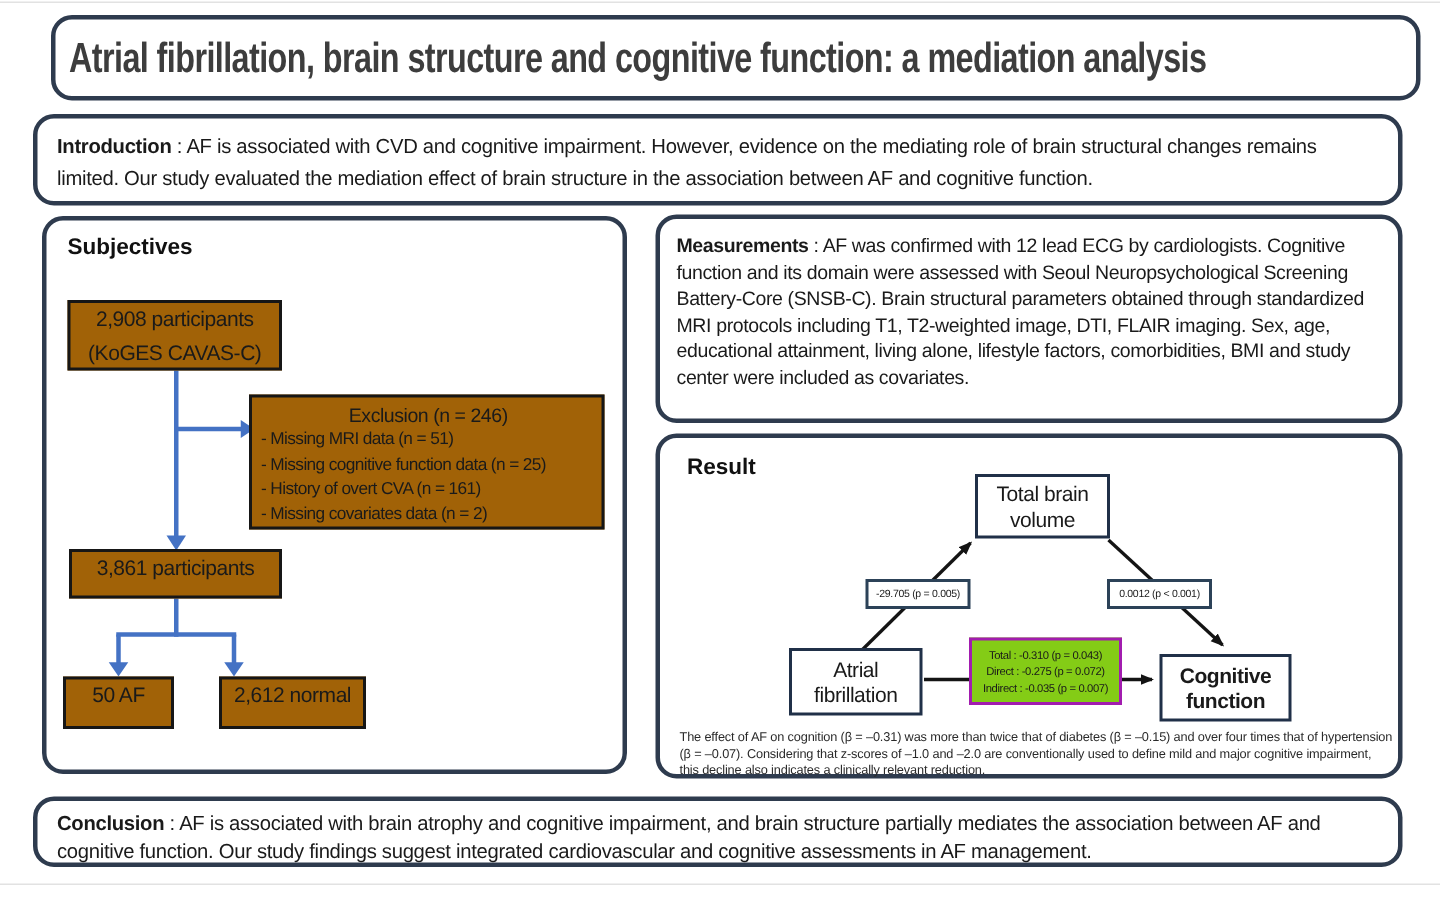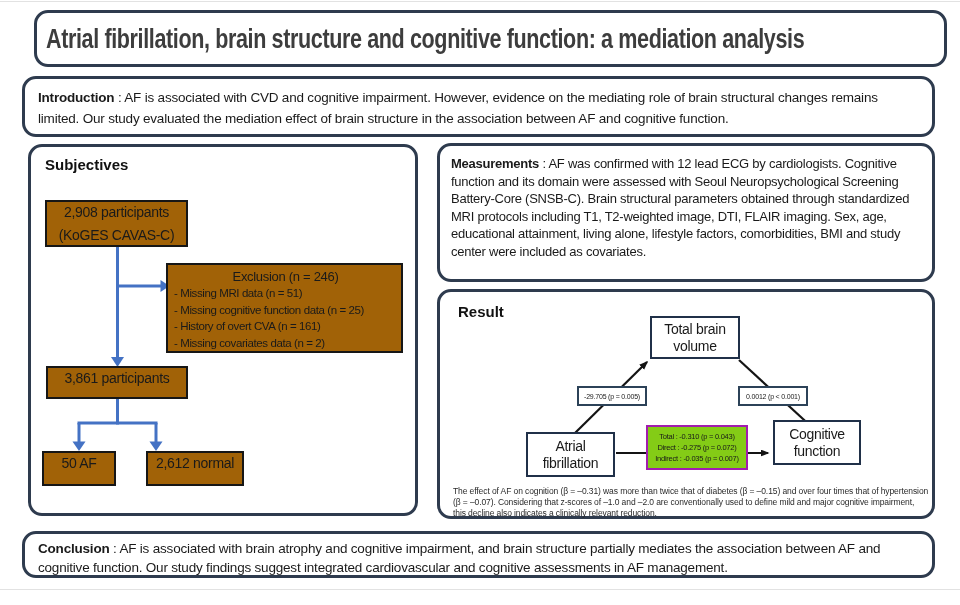--- a/index.html
+++ b/index.html
@@ -41,21 +41,21 @@
   #measurements-box .para { font-size:13px; line-height:17.5px; letter-spacing:-0.25px; }
 
   #result-box { left:437px; top:289px; width:498px; height:230px; }
   #result-heading { left:18px; top:11px; }
   #result-svg { position:absolute; left:0; top:0; width:498px; height:230px; }
   .node { position:absolute; background:#fff; border:2.5px solid #203048; display:flex;
           flex-direction:column; align-items:center; justify-content:center;
           text-align:center; font-size:14px; line-height:17px; letter-spacing:-0.3px; }
   #node-mediator  { left:210px; top:24px;  width:90px;  height:43px; }
   #node-predictor { left:86px;  top:140px; width:89px;  height:45px; }
-  #node-outcome   { left:333px; top:128px; width:88px;  height:45px; }
+  #node-outcome   { left:333px; top:144px; width:88px;  height:45px;font-weight:bold; }
   .plabel { position:absolute; background:#fff; border:2px solid #2c4258; display:flex;
             align-items:center; justify-content:center; font-size:7px; letter-spacing:-0.2px; white-space:nowrap; }
   #label-a { left:137px; top:94px; width:70px; height:20px; }
   #label-b { left:298px; top:94px; width:70px; height:20px; }
   #effects-box { left:206px; top:133px; width:102px; height:45px; background:#84cc16; border:2px solid #a21caf;
                  position:absolute; display:flex; flex-direction:column; align-items:center; justify-content:center; }
   #effects-box div { font-size:7.5px; line-height:11px; letter-spacing:-0.25px; white-space:nowrap; }
   #result-footnote { position:absolute; left:13px; top:194px; width:476px;
                      font-size:8.5px; line-height:10.8px; letter-spacing:-0.1px; color:#2a2a2a; }
 

